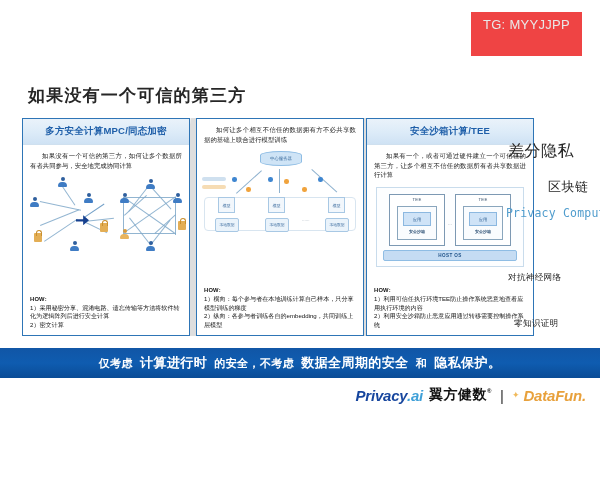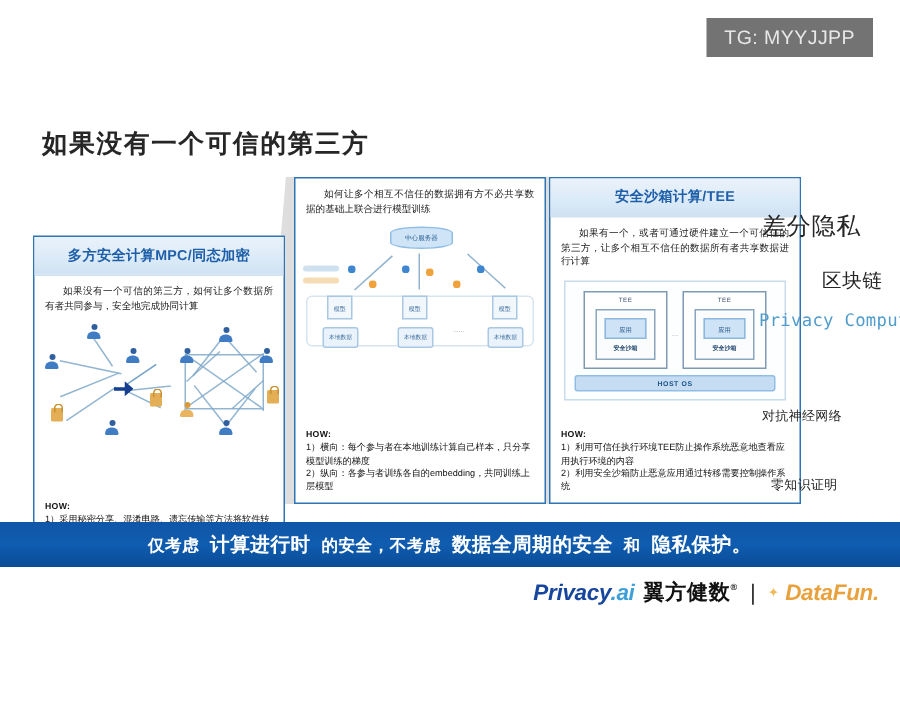--- a/index.html
+++ b/index.html
@@ -7,23 +7,23 @@
     width: 600px; height: 480px;
     background: #ffffff;
     font-family: "Liberation Sans", "DejaVu Sans", sans-serif;
     overflow: hidden;
   }
   #slide { position: relative; width: 600px; height: 480px; background: #fff; }
 
   
   #tg-watermark {
     position: absolute; right: 18px; top: 12px;
-    background: #737373; color: #e8e8e8;
+    background: #ef4444; color: #e8e8e8;
     font-size: 13px; letter-spacing: .3px;
-    padding: 5px 12px 6px 12px;
+    padding: 5px 12px 24px 12px;
     white-space: nowrap;
   }
 
   
   #url-watermark {
     position: absolute; left: 14px; bottom: 16px;
     background: #5e5e5e; color: #f0f0f0;
     font-size: 13px; padding: 6px 14px 7px 14px;
     white-space: nowrap;
   }
@@ -48,21 +48,21 @@
     border-left: 1px solid #8fb4cf;
     clip-path: none;
     transform: skewX(-11deg);
   }
 
   
   .panel {
     position: absolute; top: 118px; width: 168px; height: 218px;
     border: 1.4px solid #2e75b6; background: #ffffff;
   }
-  #panel-1 { left: 22px; margin-top: 39px; }
+  #panel-1 { left: 22px; }
   #panel-2 { left: 196px; }
   #panel-3 { left: 366px; }
 
   .panel-head {
     height: 26px;
     background: linear-gradient(to bottom, #eaf2fa 0%, #dcebf8 55%, #cfe2f4 100%);
     display: flex; align-items: center; justify-content: center;
     border-bottom: 1px solid #cfe0ef;
   }
   .panel-title {

